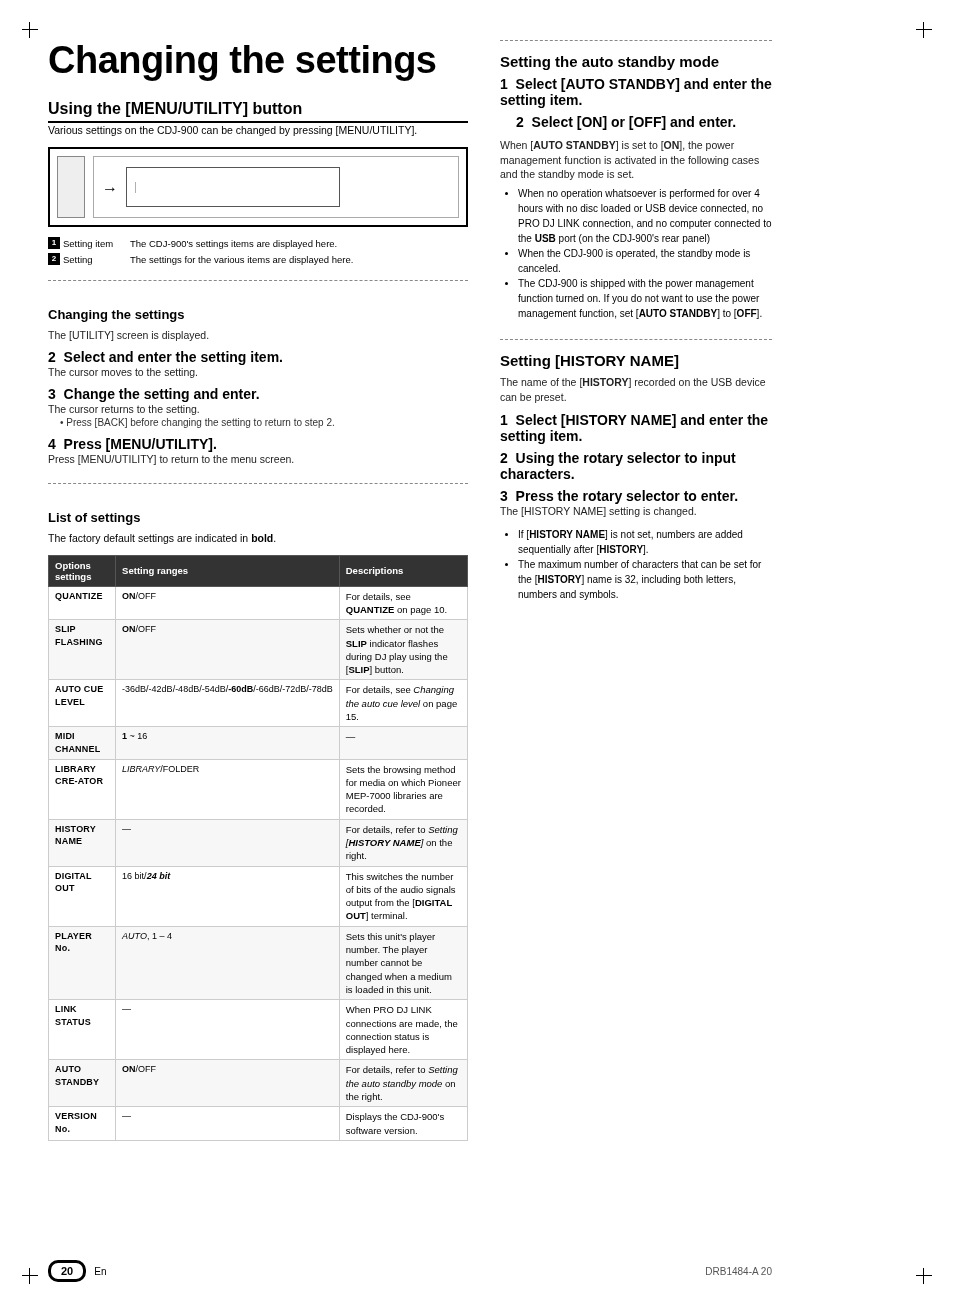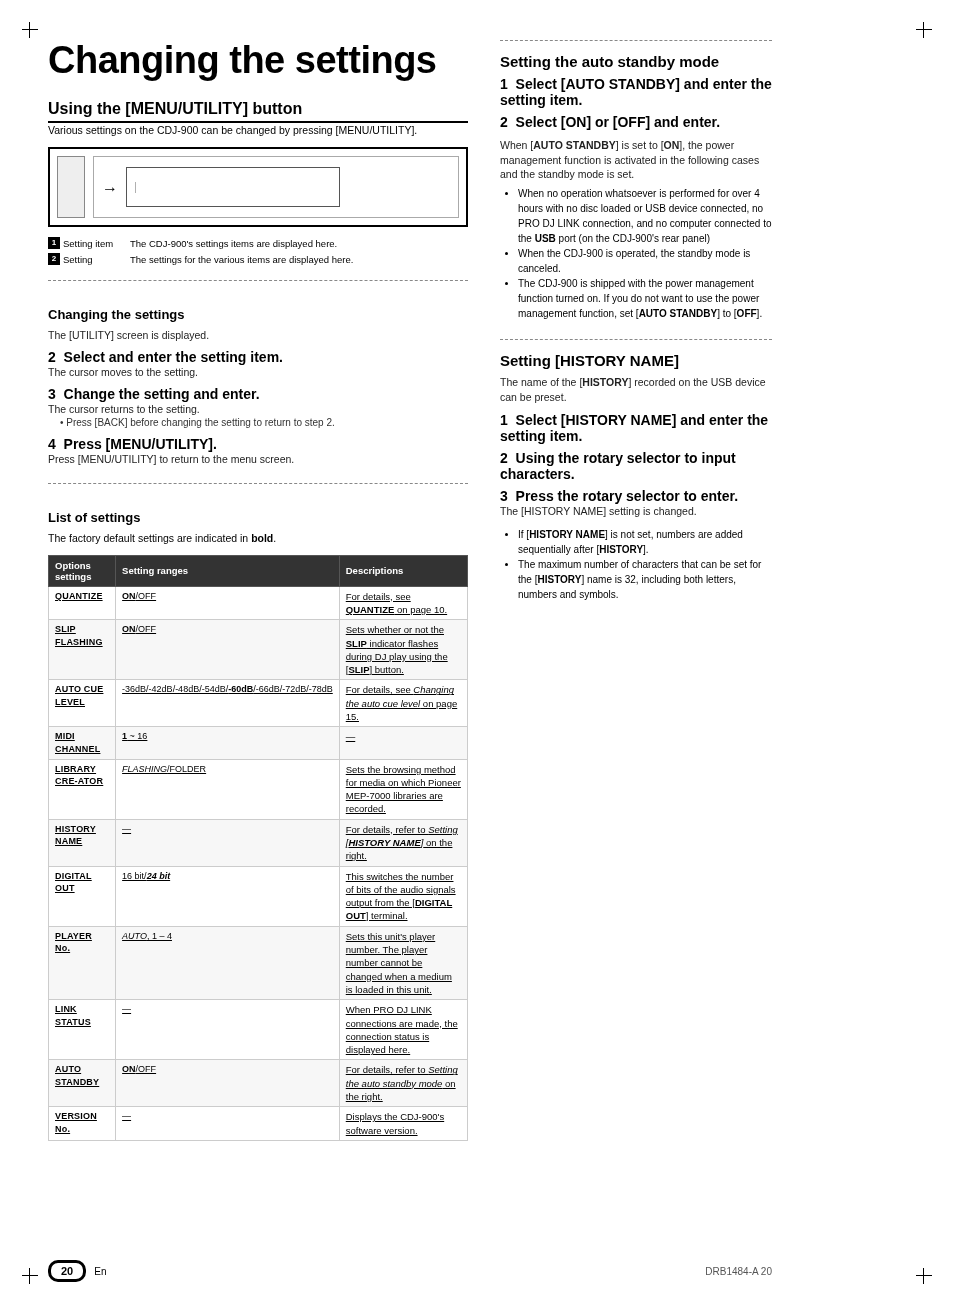--- a/index.html
+++ b/index.html
@@ -135,21 +135,20 @@
       padding: 4px 6px;
       text-align: left;
       font-size: 9.5px;
       border: 1px solid #555;
     }
     table.settings-table td {
       padding: 3px 6px;
       border: 1px solid #ccc;
       vertical-align: top;
       line-height: 1.4;
-      text-decoration: underline;
     }
     table.settings-table tr:nth-child(even) td {
       background: #f7f7f7;
     }
     table.settings-table td.opt-name {
       font-weight: 700;
       font-size: 9px;
       letter-spacing: 0.2px;
     }
     table.settings-table td.setting-range {
@@ -318,21 +317,21 @@
             </tr>
 
             <tr>
               <td class="opt-name">MIDI CHANNEL</td>
               <td class="setting-range"><strong>1</strong> ~ 16</td>
               <td>—</td>
             </tr>
 
             <tr>
               <td class="opt-name">LIBRARY CRE-ATOR</td>
-              <td class="setting-range"><em>FLASHING</em>/FOLDER</td>
+              <td class="setting-range"><em>LIBRARY</em>/FOLDER</td>
               <td>Sets the browsing method for media on which Pioneer MEP-7000 libraries are recorded.</td>
             </tr>
 
             <tr>
               <td class="opt-name">HISTORY NAME</td>
               <td class="setting-range">—</td>
               <td>For details, refer to <em>Setting [<strong>HISTORY NAME</strong>]</em> on the right.</td>
             </tr>
 
             <tr>
@@ -371,21 +370,21 @@
     </div>
 
     <div class="right-col">
 
       <div class="right-dashed">
         <h3 class="right-section-title">Setting the auto standby mode</h3>
 
         <div class="step">
           <div class="step-label"><span class="step-number">1</span>&nbsp;&nbsp;<span>Select [AUTO STANDBY] and enter the setting item.</span></div>
         </div>
-        <div class="step" style="margin-bottom:8px;">
+        <div class="step" style="margin-bottom:8px;margin-left:16px;">
           <div class="step-label"><span class="step-number">2</span>&nbsp;&nbsp;<span>Select [ON] or [OFF] and enter.</span></div>
         </div>
 
         <p class="step-desc">
           When [<strong>AUTO STANDBY</strong>] is set to [<strong>ON</strong>], the power management function is activated in the following cases and the standby mode is set.
         </p>
         <ul class="bullet-list">
           <li>When no operation whatsoever is performed for over 4 hours with no disc loaded or USB device connected, no PRO DJ LINK connection, and no computer connected to the <strong>USB</strong> port (on the CDJ-900's rear panel)</li>
           <li>When the CDJ-900 is operated, the standby mode is canceled.</li>
           <li>The CDJ-900 is shipped with the power management function turned on. If you do not want to use the power management function, set [<strong>AUTO STANDBY</strong>] to [<strong>OFF</strong>].</li>

